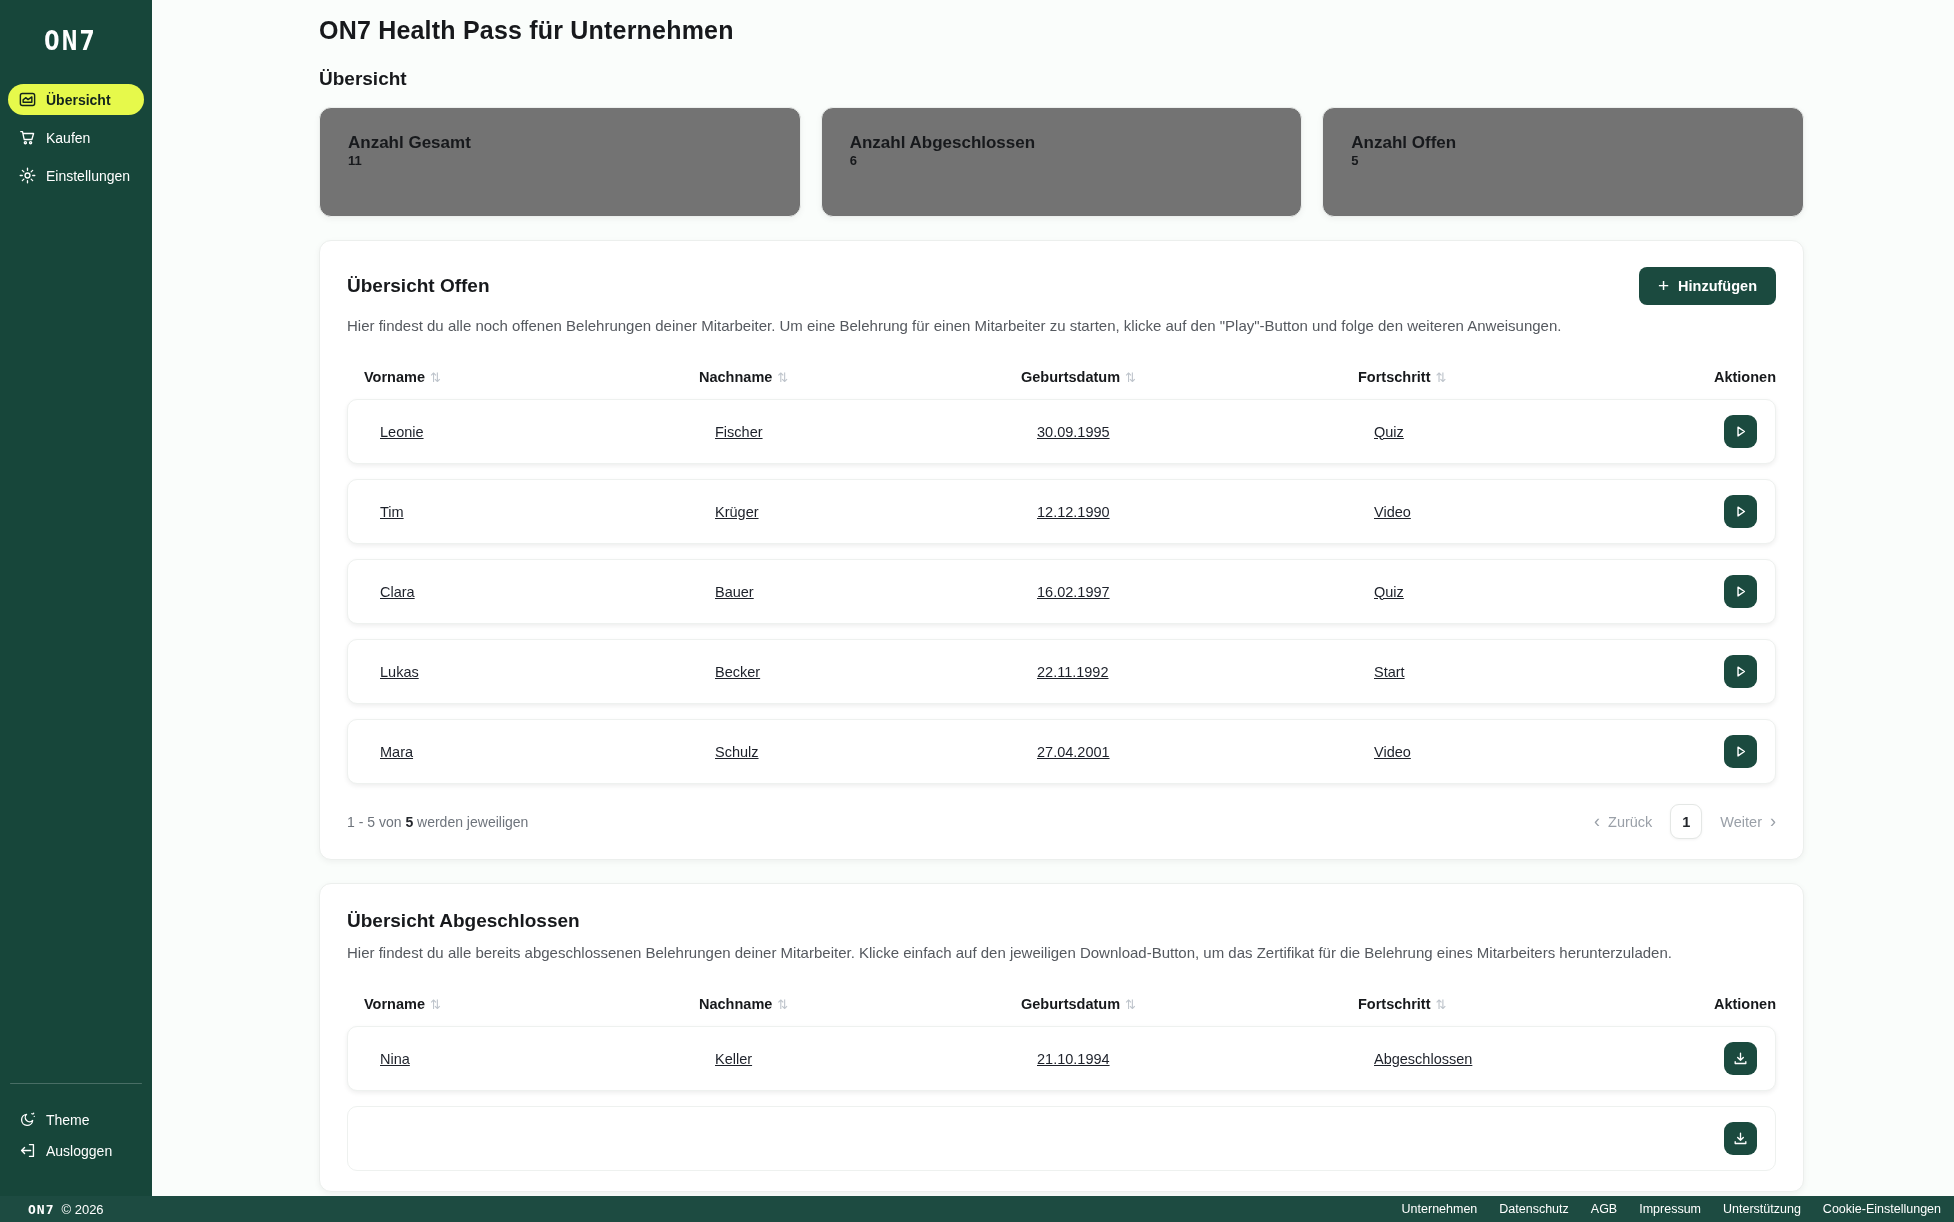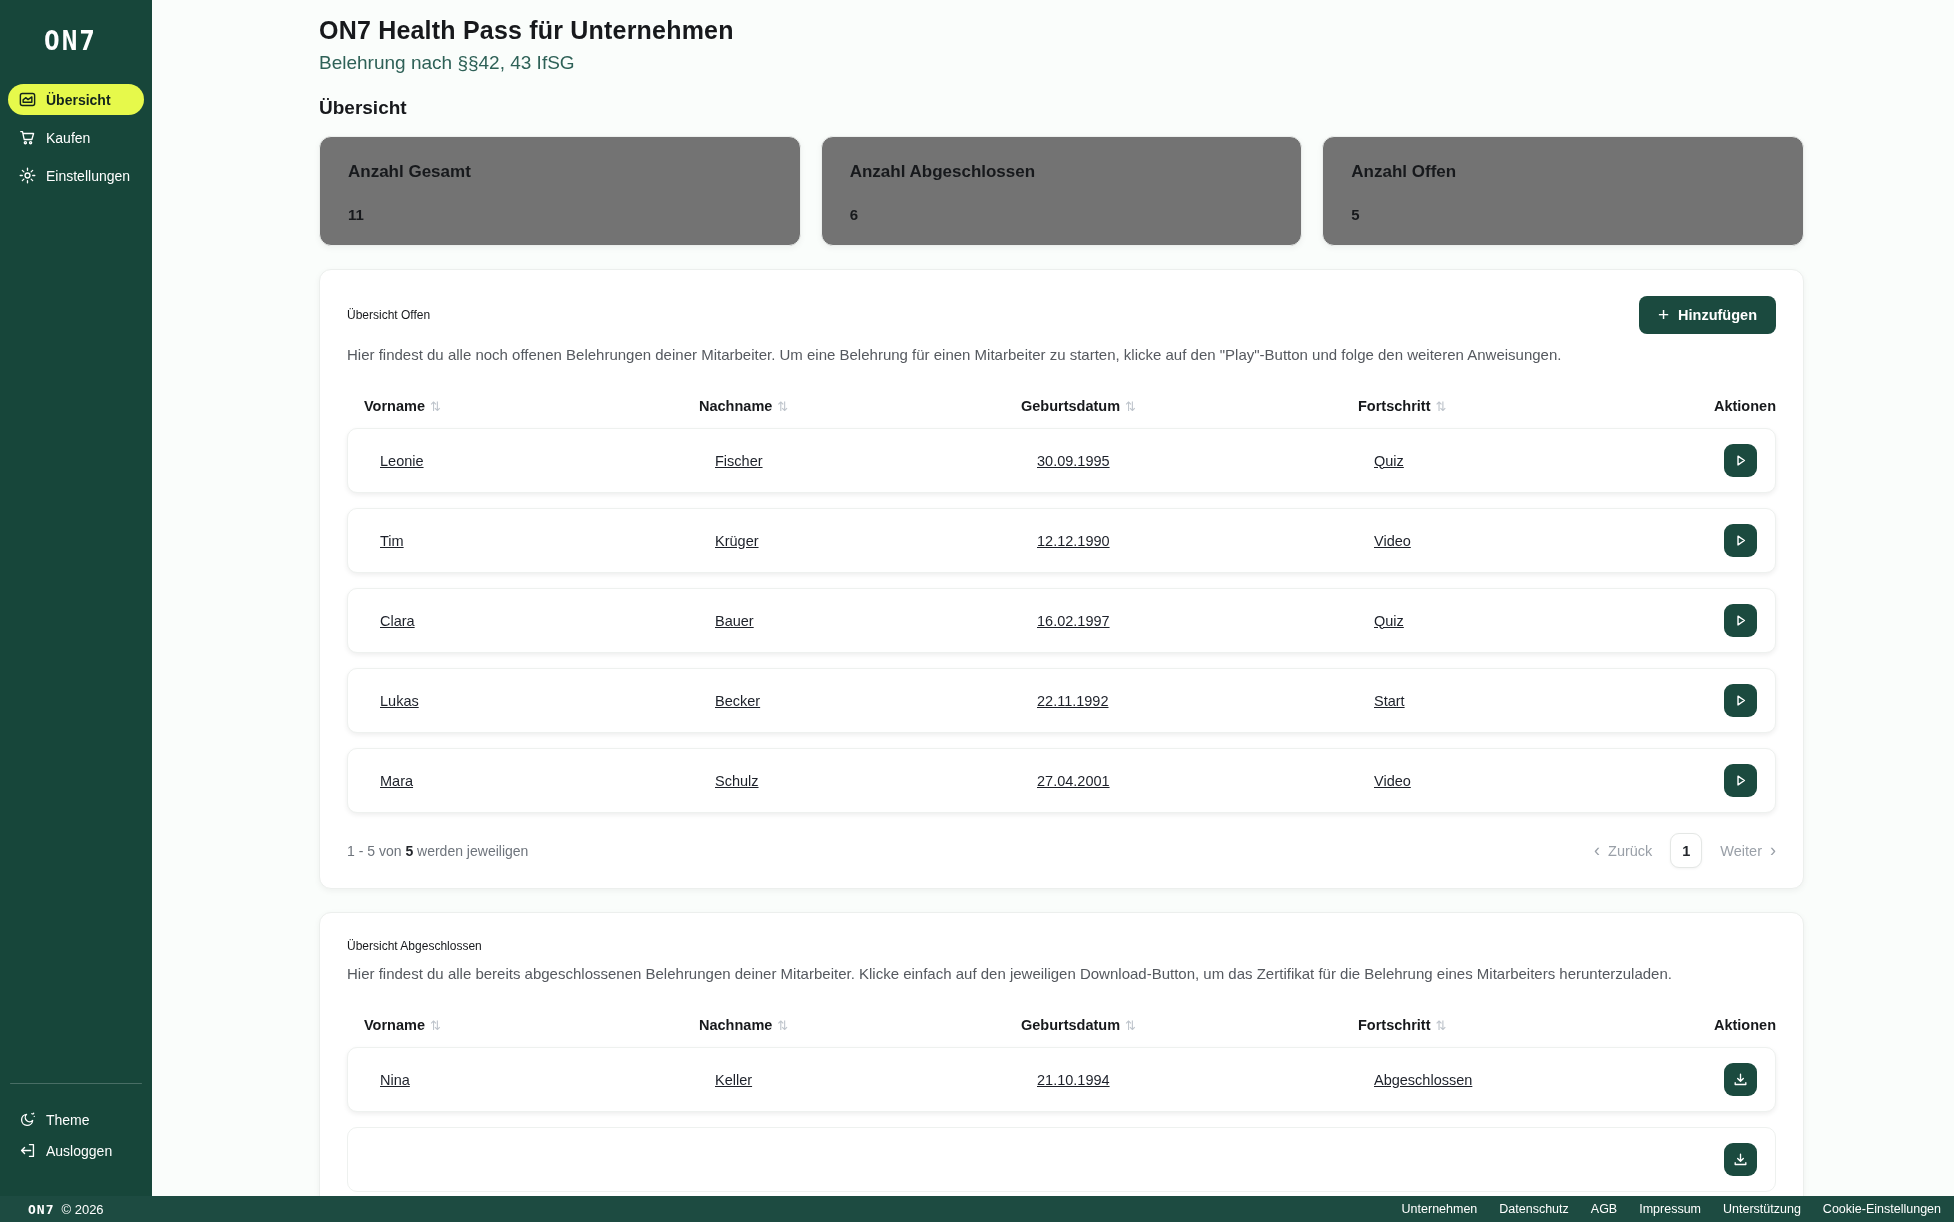--- a/index.html
+++ b/index.html
@@ -54,29 +54,29 @@
   .page-subtitle{margin-top:7px;font-size:19px;font-weight:500;color:var(--teal-text);}
   .section-title{margin-top:23px;font-size:19px;font-weight:600;}
 
   .stats{display:grid;grid-template-columns:1fr 1fr 1fr;gap:20px;margin-top:17px;}
   .stat-card{
     background:#737373;border:1px solid var(--card-border);border-radius:12px;
     height:110px;padding:25px 28px;
     box-shadow:0 2px 6px rgba(0,0,0,.05);
   }
   .stat-label{font-size:17px;font-weight:bold;}
-  .stat-value{font-size:15px;font-weight:bold;margin-top:24px;}
+  .stat-value{font-size:13px;font-weight:bold;}
 
   .card{
     background:#fff;border:1px solid var(--card-border);border-radius:12px;
     box-shadow:0 2px 6px rgba(0,0,0,.05);
     margin-top:23px;padding:26px 27px 20px 27px;
   }
   .card-head{display:flex;align-items:center;justify-content:space-between;}
-  .card-title{font-size:12px;font-weight:normal;}
+  .card-title{font-size:19px;font-weight:bold;}
   .btn-primary{
     display:inline-flex;align-items:center;gap:9px;
     background:var(--btn-green);color:#fff;border:none;border-radius:8px;
     height:38px;padding:0 19px;font-size:14.5px;font-weight:600;cursor:pointer;
     font-family:inherit;
   }
   .plus-glyph{font-size:19px;font-weight:400;line-height:1;margin-top:-2px;}
   .card-desc{margin-top:12px;font-size:15px;color:var(--gray);}
 
   .thead{
@@ -188,21 +188,20 @@
             <path d="M16 12H4.5M8.3 8.2 4.5 12l3.8 3.8"></path>
           </svg>
         </span>
         <span>Ausloggen</span>
       </div>
     </div>
   </aside>
 
   <main class="main">
     <h1 class="page-title">ON7 Health Pass für Unternehmen</h1>
-    <div class="page-subtitle">Belehrung nach §§42, 43 IfSG</div>
     <div class="section-title">Übersicht</div>
 
     <div class="stats">
 
         <div class="stat-card">
           <div class="stat-label">Anzahl Gesamt</div>
           <div class="stat-value">11</div>
         </div>
 
         <div class="stat-card">

